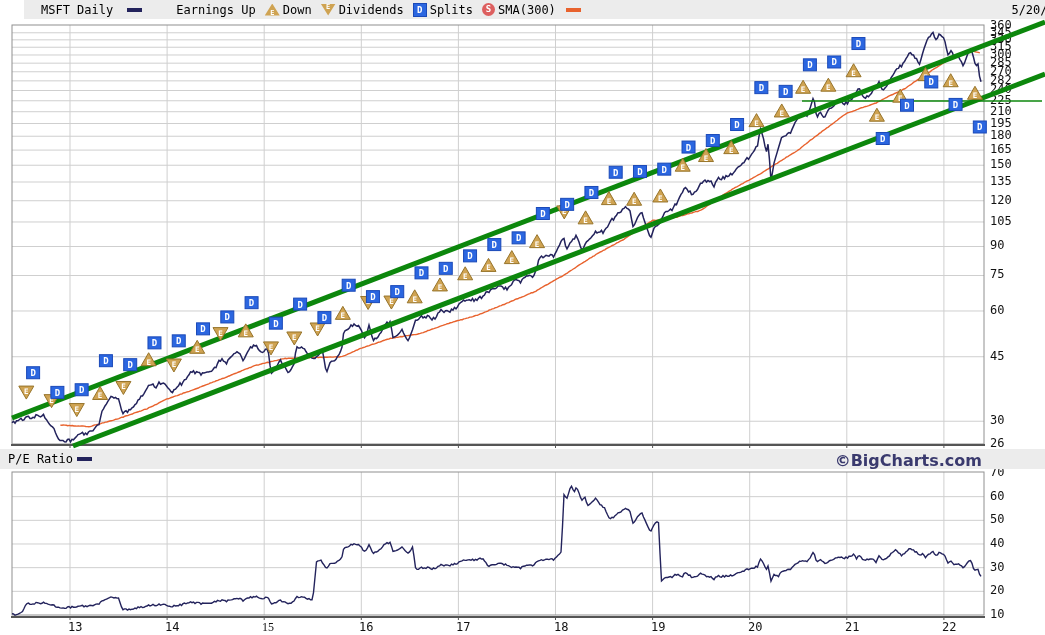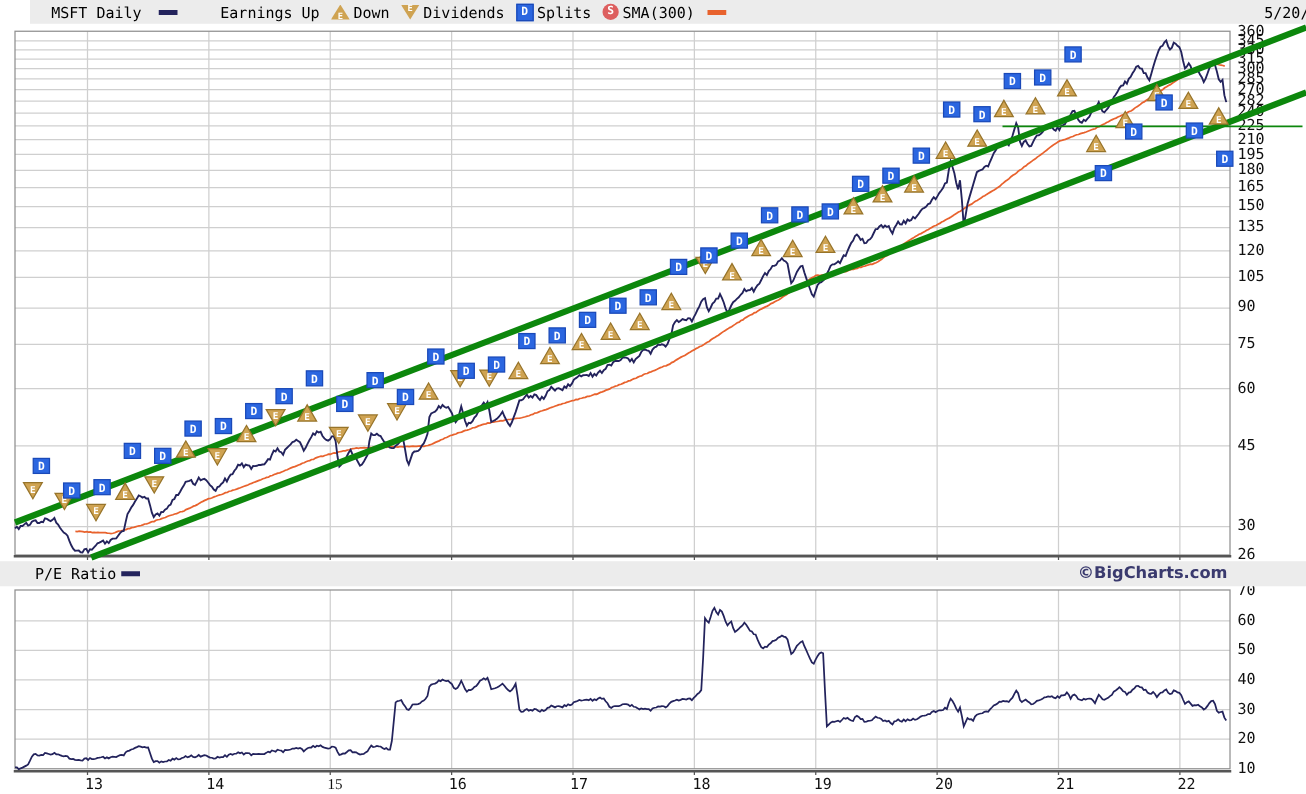--- a/index.html
+++ b/index.html
@@ -20,23 +20,23 @@
   .tri{position:relative;display:inline-block;width:15px;height:12px;vertical-align:middle;margin:0 3px;}
   .tri .shape{position:absolute;left:0;top:0;width:15px;height:12px;background:#cfa352;}
   .tri.up .shape{clip-path:polygon(50% 0,100% 100%,0 100%);}
   .tri.down .shape{clip-path:polygon(0 0,100% 0,50% 100%);}
   .tri .lt{position:absolute;width:15px;color:#fff;font-size:7px;font-weight:bold;text-align:center;}
   .tri.up .lt{bottom:-1px;}
   .tri.down .lt{top:-1px;}
   .datelabel{position:absolute;right:7px;top:3px;}
   .axis-layer span{position:absolute;color:#111;}
   .pestrip{position:absolute;left:0;top:449px;width:1045px;height:20px;background:#ececec;
-           display:flex;align-items:center;box-sizing:border-box;padding-left:28px;text-align:center;}
+           display:flex;align-items:center;box-sizing:border-box;padding-left:8px;text-align:center;}
   .watermark{position:absolute;right:63px;top:451px;font-family:"DejaVu Sans","Liberation Sans",sans-serif;
-             font-weight:bold;font-size:13px;color:#3a3a6e;}
+             font-weight:bold;font-size:16px;color:#3a3a6e;}
   svg.overlay{position:absolute;left:0;top:0;z-index:2;pointer-events:none;}
   .axis-layer{position:absolute;left:0;top:0;z-index:1;}
   .txt-layer{z-index:3;}
 </style>
 </head>
 <body>
 
 <div class="page">
 
   <div class="topbar txt-layer">

